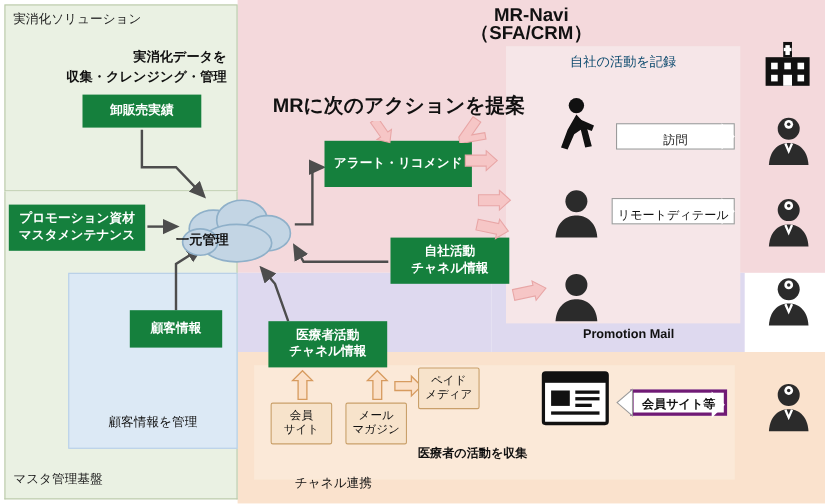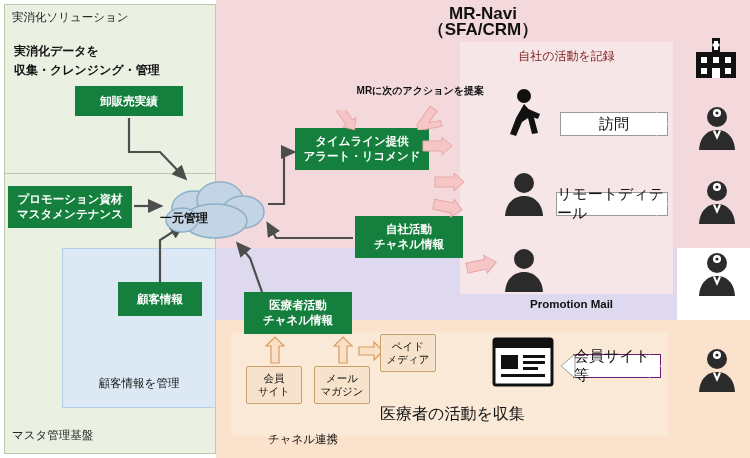--- a/index.html
+++ b/index.html
@@ -72,41 +72,41 @@
   }
   #title-jisshouka { left: 12px; top: 10px; font-size: 11.5px; }
   #title-master { left: 12px; top: 428px; font-size: 11.5px; }
   #title-mrnavi {
     left: 216px; top: 6px; width: 534px; text-align: center;
     font-size: 17px; font-weight: bold; color: #111;
     line-height: 16px;
   }
   #title-jisha-katsudo {
     left: 460px; top: 48px; width: 213px; text-align: center;
-    font-size: 12px; color: #7f1d1d;
+    font-size: 12px; color: #0c4a6e;
   }
   #title-promo {
     left: 530px; top: 298px; font-size: 11.5px; font-weight: bold; color: #111;
   }
   #title-channel { left: 268px; top: 432px; font-size: 11.5px; color: #111; }
   #title-kokyaku-box {
     left: 62px; top: 376px; width: 154px; text-align: center;
     font-size: 11.5px; color: #111;
   }
   #title-iryousha {
     left: 380px; top: 404px; width: 230px; text-align: left;
-    font-size: 16px; color: #111; font-weight: normal;
+    font-size: 11px; color: #111; font-weight: bold;
   }
   #label-jisshouka-data {
-    left: 14px; top: 42px; width: 192px; text-align: left;
+    left: 14px; top: 42px; width: 192px; text-align: right;
     font-size: 12px; color: #111; line-height: 19px; font-weight: bold;
   }
   #label-mr-action {
-    left: 274px; top: 84px; width: 210px; text-align: right;
-    font-size: 10px; color: #111; font-weight: bold;
+    left: 248px; top: 84px; width: 210px; text-align: right;
+    font-size: 18px; color: #111; font-weight: bold;
   }
 
   
   .blackbox {
     position: absolute;
     background: #15803d;
     color: #ffffff;
     font-size: 11.5px;
     font-weight: bold;
     display: flex;
@@ -136,39 +136,39 @@
     font-size: 12px;
     color: #111;
     font-weight: bold;
   }
 
   
   .banner {
     position: absolute;
     background: #ffffff;
     border: 1px solid #9b9b9b;
-    font-size: 15px;
+    font-size: 11px;
     color: #111;
     display: flex;
-    align-items: center;
+    align-items: flex-end;
     justify-content: center;
     box-sizing: border-box;
   }
   .banner .txt { position: relative; z-index: 2; }
   .banner::after {
     content: "";
     position: absolute;
     right: -1px; top: -1px;
     width: 0; height: 0;
     border-top: 12px solid transparent;
     border-bottom: 12px solid transparent;
     border-left: 12px solid #ffffff;
   }
   #banner-homon { left: 560px; top: 112px; width: 108px; height: 24px; }
-  #banner-remote { left: 556px; top: 192px; width: 112px; height: 24px; }
+  #banner-remote { left: 556px; top: 180px; width: 112px; height: 24px; }
   #banner-mail { left: 550px; top: 258px; width: 118px; height: 24px; }
   #banner-kaiin-site { left: 573px; top: 354px; width: 88px; height: 24px; }
 
   
   .pinkarrow {
     position: absolute;
     color: #f2b4b4;
   }
   .pinkarrow svg { display: block; }
 
@@ -272,21 +272,20 @@
     <div>
       <div>プロモーション資材</div>
       <div>マスタメンテナンス</div>
     </div>
   </div>
 
   <div class="blackbox" id="box-kokyaku">顧客情報</div>
 
   <div class="blackbox" id="box-timeline">
     <div>
-      <div>タイムライン提供</div>
       <div>アラート・リコメンド</div>
     </div>
   </div>
 
   <div class="blackbox" id="box-jisha-channel">
     <div>
       <div>自社活動</div>
       <div>チャネル情報</div>
     </div>
   </div>
@@ -358,21 +357,21 @@
     </svg>
   </div>
 
   <div class="banner" id="banner-homon">
     <span class="txt">訪問</span>
   </div>
   <div class="banner" id="banner-remote">
     <span class="txt">リモートディテール</span>
   </div>
 
-  <div class="banner" id="banner-kaiin-site" style="border:1px solid #701a75;">
+  <div class="banner" id="banner-kaiin-site" style="border:3px solid #701a75;font-weight:bold;">
     <span class="txt">会員サイト等</span>
   </div>
   <div style="position:absolute; left:560px; top:353px;">
     <svg width="16" height="26" viewBox="0 0 16 26">
       <path d="M15 1 L1 13 L15 25 Z" fill="#ffffff" stroke="#9b9b9b" stroke-width="1"></path>
     </svg>
   </div>
 
   <div class="person-icon" style="left:500px; top:88px;">
     <svg width="48" height="54" viewBox="0 0 48 54">

